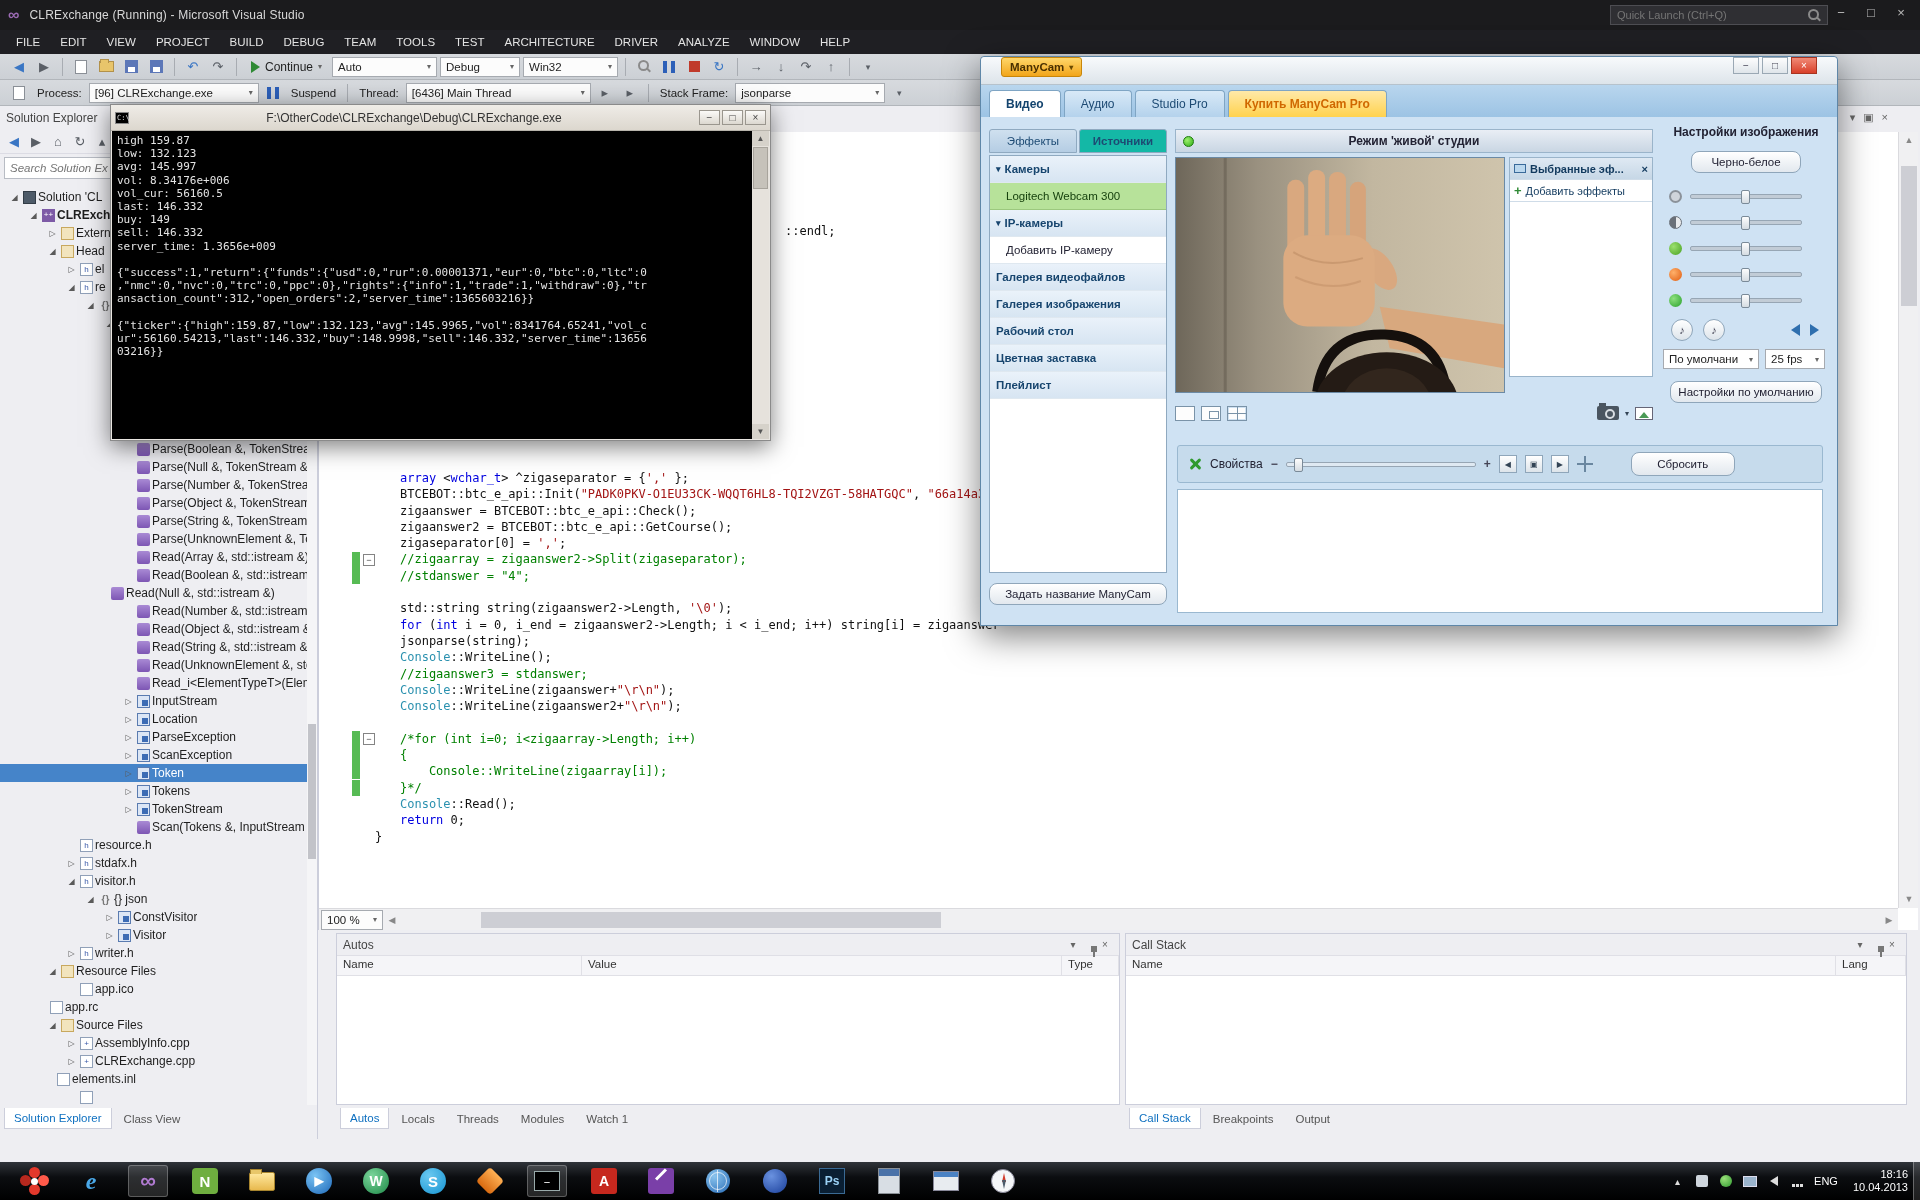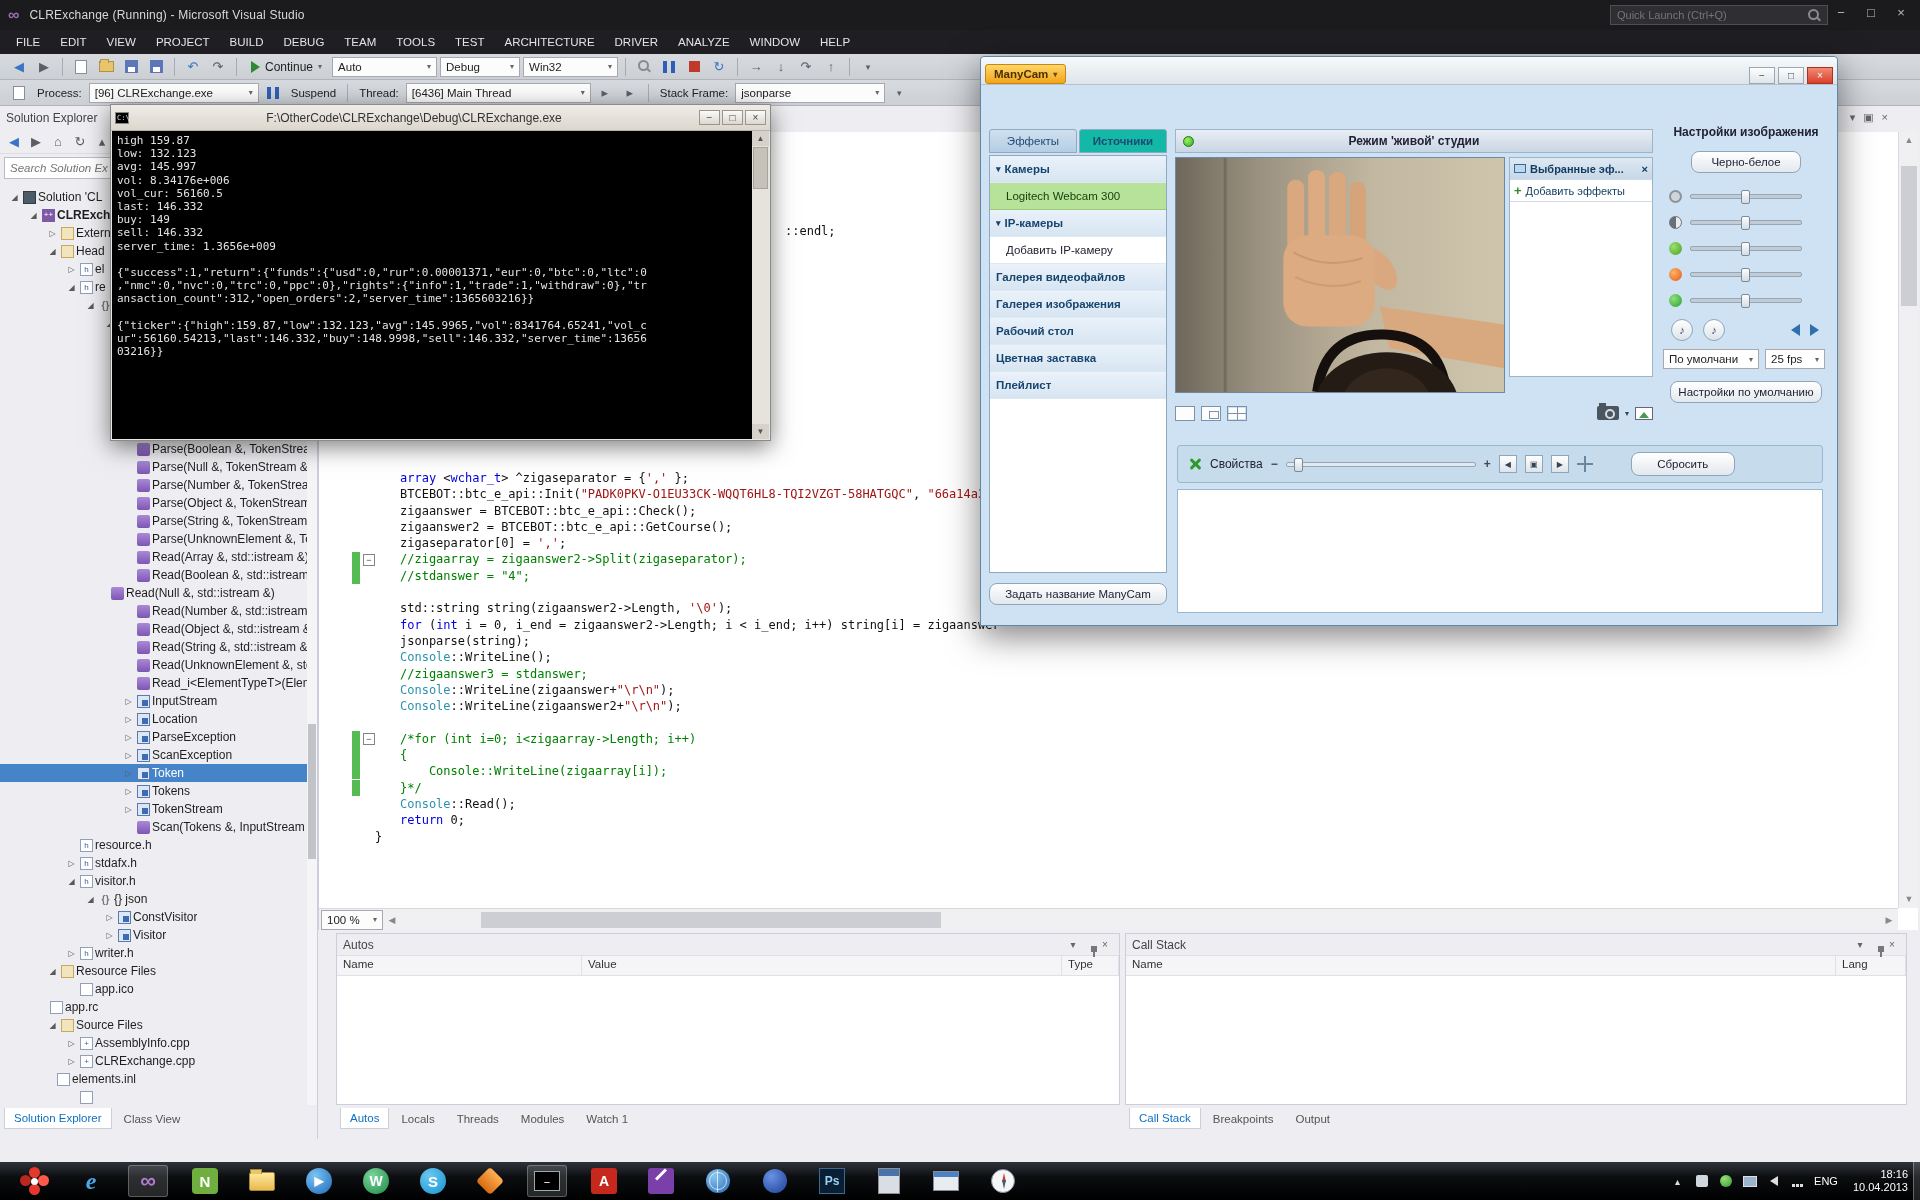--- a/index.html
+++ b/index.html
@@ -118,21 +118,21 @@
 #con-title .cbtns{display:flex;gap:2px}
 #con-title .cb{width:21px;height:15px;border:1px solid #9a968e;background:linear-gradient(#fbfaf8,#dcd8d0);font-size:10px;line-height:13px;text-align:center;color:#444}
 #con-body{position:absolute;left:1px;top:26px;right:1px;bottom:1px;background:#000}
 #con-text{position:absolute;left:5px;top:3px;color:#e4e4e4;font-family:"DejaVu Sans Mono",monospace;font-size:11px;line-height:13.2px;white-space:pre}
 #con-scroll{position:absolute;right:0;top:0;width:17px;bottom:0;background:#e6e2dc}
 #con-scroll .sarr{position:absolute;left:0;width:17px;height:15px;text-align:center;font-size:8px;color:#555;line-height:15px;background:#d6d2ca}
 #con-thumb{position:absolute;left:1px;width:15px;top:16px;height:42px;background:#c6c2ba;border:1px solid #a8a49c}
 
 
 #manycam{position:absolute;left:980px;top:56px;width:858px;height:570px;background:#cfe2f3;border:1px solid #5f87a8;border-radius:4px 4px 0 0;box-shadow:0 10px 34px rgba(0,0,0,.5);z-index:50}
-#mc-titlebar{height:28px;background:linear-gradient(#f8fafc,#dde4ea);border-bottom:1px solid #b6c2cc;display:flex;align-items:flex-end;padding:0 4px;border-radius:4px 4px 0 0}
+#mc-titlebar{height:28px;background:linear-gradient(#f8fafc,#dde4ea);border-bottom:1px solid #b6c2cc;display:flex;align-items:flex-start;padding:0 20px;border-radius:4px 4px 0 0}
 #mc-appbtn{height:20px;display:flex;align-items:center;gap:5px;background:linear-gradient(#ffd76a,#f2a51a);border:1px solid #c8860a;border-radius:3px;padding:0 8px;color:#4a3000;font-weight:bold;font-size:11.5px}
 #mc-appbtn .ca{font-size:8px;color:#6a4a00}
 #mc-titlebar .sp{flex:1}
 .mc-wb{width:26px;height:17px;border:1px solid #9aa8b4;background:linear-gradient(#fdfdfd,#dfe5ea);font-size:10px;line-height:15px;text-align:center;color:#445;margin-left:3px}
 .mc-wb.close{background:linear-gradient(#f08a76,#d9402a);color:#fff;border-color:#a83420}
 #mc-tabs{height:32px;background:linear-gradient(#b9d6ee,#9cc3e4);display:flex;align-items:flex-end;padding:0 8px;gap:3px}
 .mc-tab{height:27px;display:flex;align-items:center;padding:0 16px;border:1px solid #7fa5c4;border-bottom:none;border-radius:4px 4px 0 0;background:linear-gradient(#d8e9f7,#b4d2ec);color:#1d4a73;font-size:12px}
 .mc-tab.act{background:#fff;color:#14446e;font-weight:bold}
 .mc-tab.buy{background:linear-gradient(#ffe9a8,#ffd24e);color:#d06800;font-weight:bold}
 #mc-body{position:absolute;left:0;top:60px;right:0;bottom:0}
@@ -787,20 +787,26 @@
     <div id="mc-titlebar">
       <span id="mc-appbtn">
         <span>ManyCam</span>
         <span class="ca">▾</span>
       </span>
       <span class="sp"></span>
       <span class="mc-wb">−</span>
       <span class="mc-wb">□</span>
       <span class="mc-wb close">×</span>
     </div>
+    <div id="mc-tabs">
+        <div class="mc-tab act">Видео</div>
+        <div class="mc-tab">Аудио</div>
+        <div class="mc-tab">Studio Pro</div>
+        <div class="mc-tab buy">Купить ManyCam Pro</div>
+      </div>
     <div id="mc-body">
       <div id="mc-left">
         <div id="mc-subtabs">
             <div class="mc-subtab">Эффекты</div>
             <div class="mc-subtab act">Источники</div>
           </div>
         <div id="mc-srclist">
             <div class="mc-src group">
               <span class="mc-arr">▾</span>
               <span class="mc-srclabel">Камеры</span>

